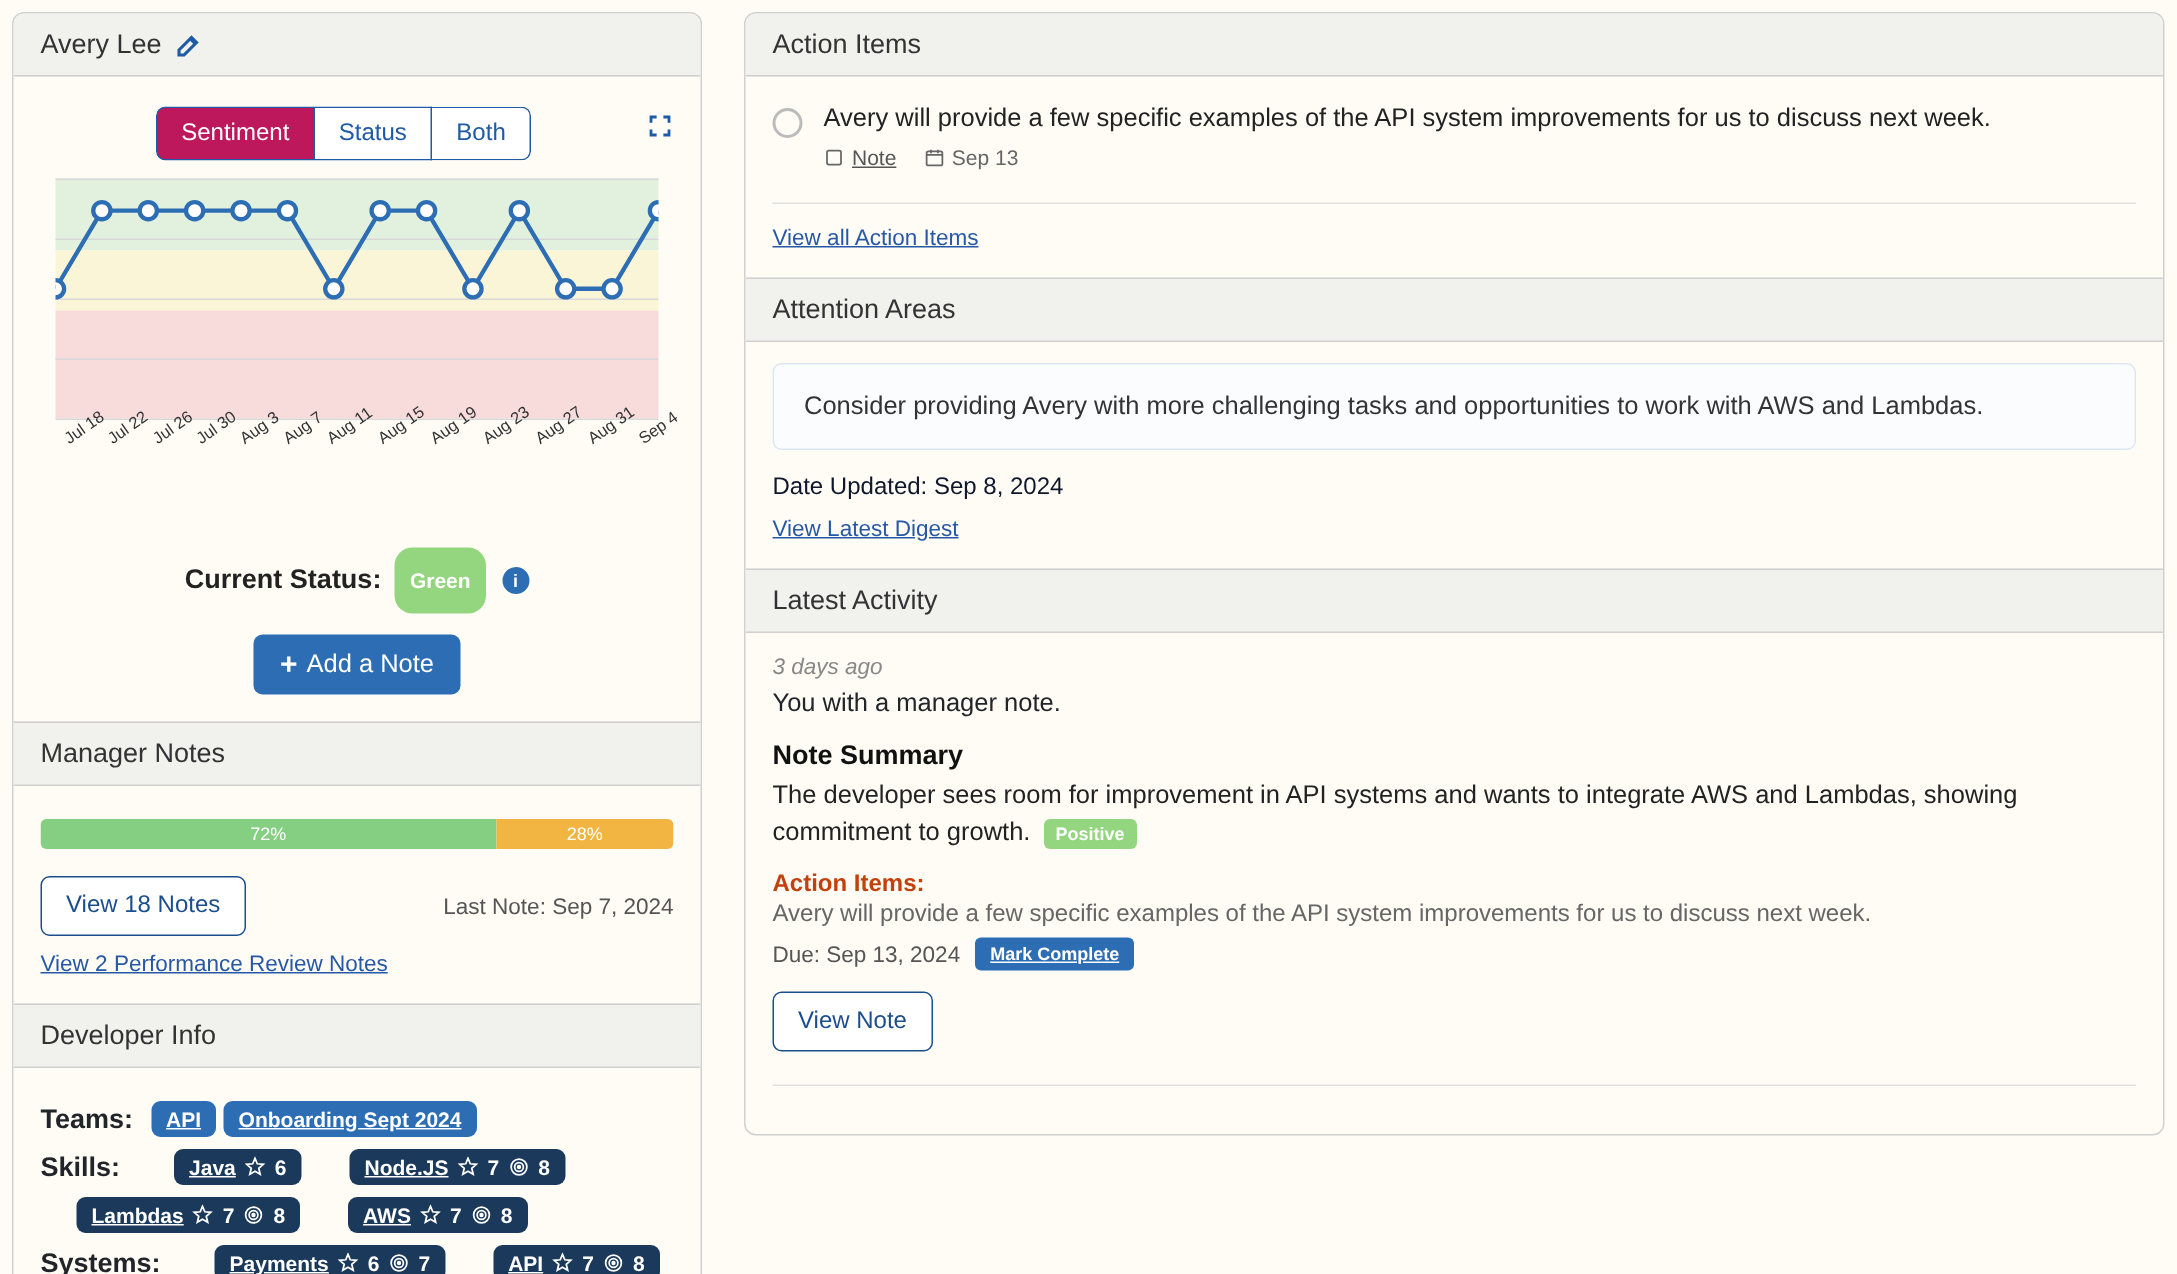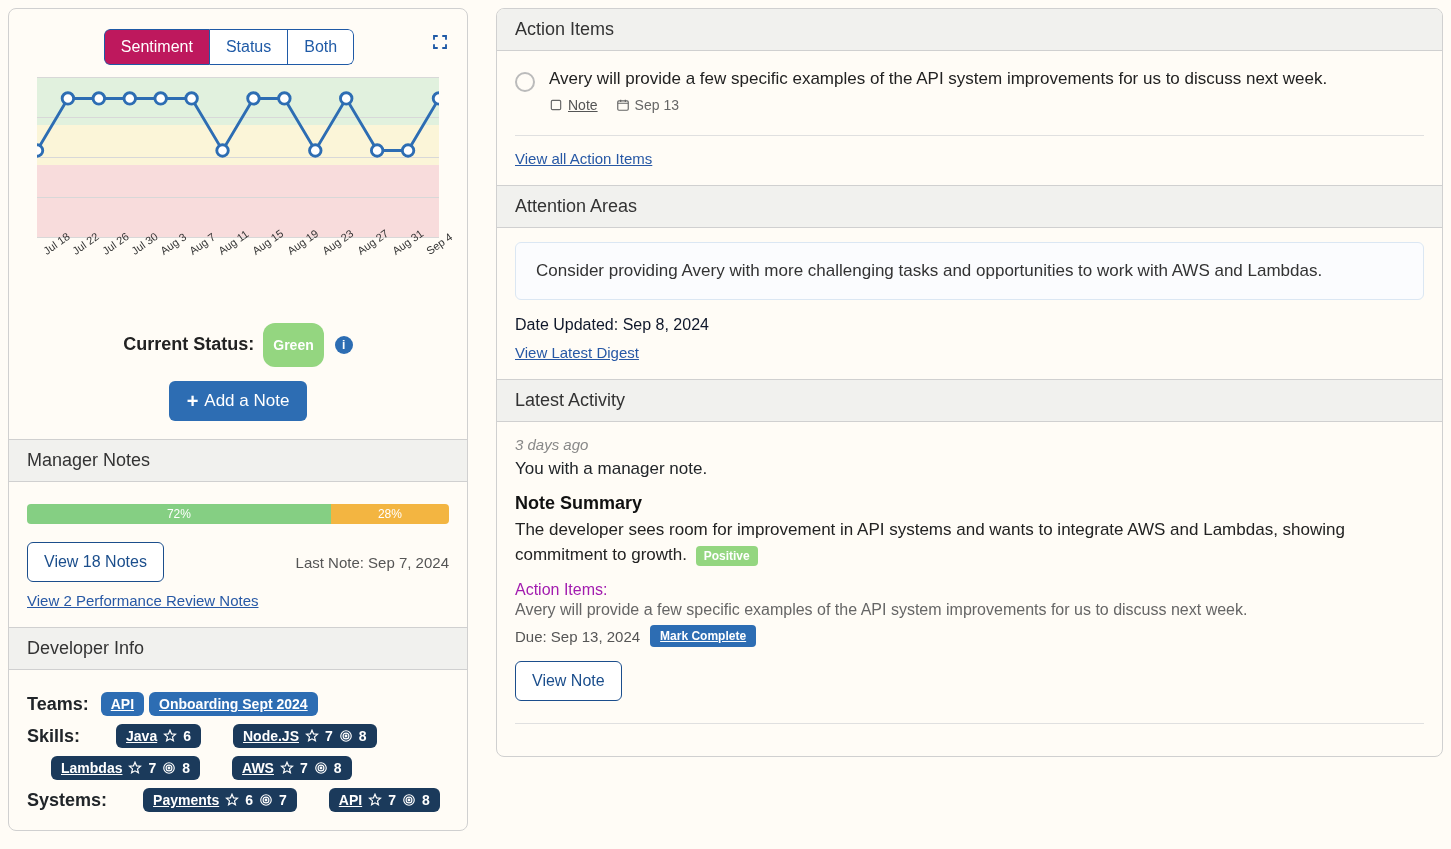--- a/index.html
+++ b/index.html
@@ -115,33 +115,42 @@
   .meta-item.with-link .meta-text { text-decoration: underline; cursor:pointer; color:#555;}
   hr.sep { border:none; border-top:1px solid #e0e0e0; margin: 8px 0 14px 0;}
   .attention-box { border:1px solid #dbe7f3; background:#fbfcfe; border-radius:6px; padding:18px 20px; font-size:17px; color:#333;}
   .date-updated { margin-top:16px; font-size:16px; color:#0f172a;}
 
   .activity-age { color:#888; font-style:italic; font-size:15px;}
   .activity-line { margin-top:6px; font-size:17px;}
   .activity-sub { margin-top:14px; font-size:18px; font-weight:700; color:#111;}
   .activity-desc { margin-top:4px; font-size:17px; line-height:1.45; color:#222;}
   .badge-positive { background:#94d680;color:#fff;font-size:12px;font-weight:700;padding:3px 8px;border-radius:4px;margin-left:4px;}
-  .action-items-label { margin-top:14px; font-weight:400; color:#a21caf; font-size:16px;}
+  .action-items-label { margin-top:14px; font-weight:700; color:#c2410c; font-size:16px;}
   .action-items-text { color:#666; font-size:16px; margin-top:2px;}
   .due-row { margin-top:6px; font-size:15px; color:#555; display:flex; align-items:center; gap:10px;}
   .pill-mark { background:#2d6db3;color:#fff;font-size:12px;font-weight:700;padding:4px 10px;border-radius:4px;text-decoration:underline;cursor:pointer;}
   .btn-view-note { margin-top:14px; }
 </style>
 </head>
 <body>
 
 <div class="container">
 
   <div class="left-col">
     <div class="card">
+      <div class="card-header">
+        <span>Avery Lee</span>
+        <span class="edit-icon">
+          <svg viewBox="0 0 24 24" width="20" height="20" fill="none" stroke="currentColor" stroke-width="2.5">
+              <path d="M4 16l10-10 4 4-10 10H4v-4z"></path>
+              <path d="M13 7l4 4"></path>
+            </svg>
+        </span>
+      </div>
 
       <div class="panel-body panel-center">
         <span class="expand-icon">
           <svg width="18" height="18" viewBox="0 0 24 24" fill="none" stroke="currentColor" stroke-width="2.5">
               <path d="M4 9V4h5M20 9V4h-5M4 15v5h5M20 15v5h-5"></path>
             </svg>
         </span>
         <div class="toggle-group">
           <button class="toggle-btn active">Sentiment</button>
           <button class="toggle-btn">Status</button>

